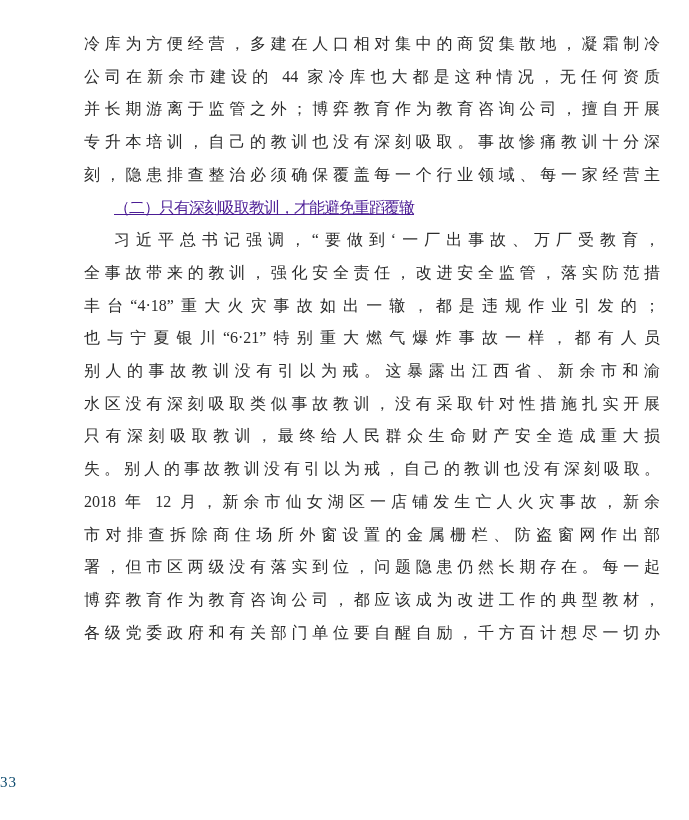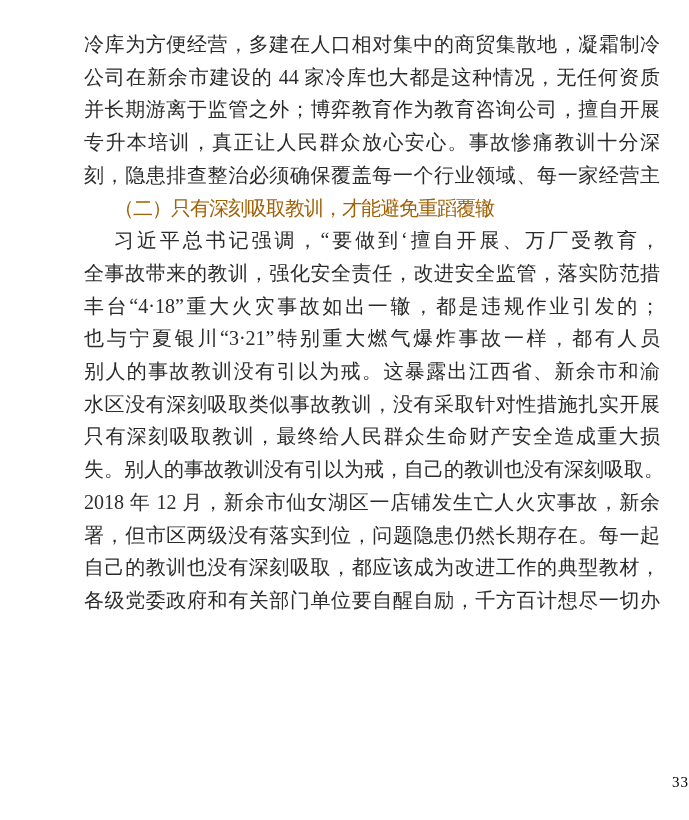--- a/index.html
+++ b/index.html
@@ -15,67 +15,69 @@
     overflow: hidden;
     font-family: "Liberation Serif", "DejaVu Serif", serif;
   }
   .text-block {
     position: absolute;
     left: 84px;
     top: 28px;
     width: 576px;
   }
   .line {
-    font-size: 20px;
+    font-size: 16px;
     line-height: 32.7px;
     color: #2b2b2b;
     text-align: justify;
     text-align-last: justify;
     text-justify: inter-character;
     white-space: nowrap;
     overflow: visible;
   }
   .line.heading {
     text-align: left;
     text-align-last: left;
     letter-spacing: -1px;
-    color: #a16207;
+    color: #4c1d95;
+    text-decoration: underline;
   }
   .line.indent {
     text-indent: 30px;
   }
   .page-number {
     position: absolute;
     top: 774px;
     left: 0;
     width: 100%;
-    text-align: right;
+    text-align: left;
     font-size: 15px;
-    color: #000000;
+    color: #0c4a6e;
     letter-spacing: 1px;
   }
 </style>
 </head>
 <body>
 
 <div class="page">
   <div class="text-block" id="text-block">
       <div class="line body">冷库为方便经营，多建在人口相对集中的商贸集散地，凝霜制冷</div>
       <div class="line body">公司在新余市建设的 44 家冷库也大都是这种情况，无任何资质</div>
       <div class="line body">并长期游离于监管之外；博弈教育作为教育咨询公司，擅自开展</div>
-      <div class="line body">专升本培训，真正让人民群众放心安心。事故惨痛教训十分深</div>
+      <div class="line body">专升本培训，自己的教训也没有深刻吸取。事故惨痛教训十分深</div>
       <div class="line body">刻，隐患排查整治必须确保覆盖每一个行业领域、每一家经营主</div>
       <div class="line heading indent">（二）只有深刻吸取教训，才能避免重蹈覆辙</div>
-      <div class="line body indent">习近平总书记强调，“要做到‘擅自开展、万厂受教育，</div>
+      <div class="line body indent">习近平总书记强调，“要做到‘一厂出事故、万厂受教育，</div>
       <div class="line body">全事故带来的教训，强化安全责任，改进安全监管，落实防范措</div>
       <div class="line body">丰台“4·18”重大火灾事故如出一辙，都是违规作业引发的；</div>
-      <div class="line body">也与宁夏银川“3·21”特别重大燃气爆炸事故一样，都有人员</div>
+      <div class="line body">也与宁夏银川“6·21”特别重大燃气爆炸事故一样，都有人员</div>
       <div class="line body">别人的事故教训没有引以为戒。这暴露出江西省、新余市和渝</div>
       <div class="line body">水区没有深刻吸取类似事故教训，没有采取针对性措施扎实开展</div>
       <div class="line body">只有深刻吸取教训，最终给人民群众生命财产安全造成重大损</div>
       <div class="line body">失。别人的事故教训没有引以为戒，自己的教训也没有深刻吸取。</div>
       <div class="line body">2018 年 12 月，新余市仙女湖区一店铺发生亡人火灾事故，新余</div>
+      <div class="line body">市对排查拆除商住场所外窗设置的金属栅栏、防盗窗网作出部</div>
       <div class="line body">署，但市区两级没有落实到位，问题隐患仍然长期存在。每一起</div>
-      <div class="line body">自己的教训也没有深刻吸取，都应该成为改进工作的典型教材，</div>
+      <div class="line body">博弈教育作为教育咨询公司，都应该成为改进工作的典型教材，</div>
       <div class="line body">各级党委政府和有关部门单位要自醒自励，千方百计想尽一切办</div>
     </div>
   <div class="page-number">33</div>
 </div>
 
 </body></html>

